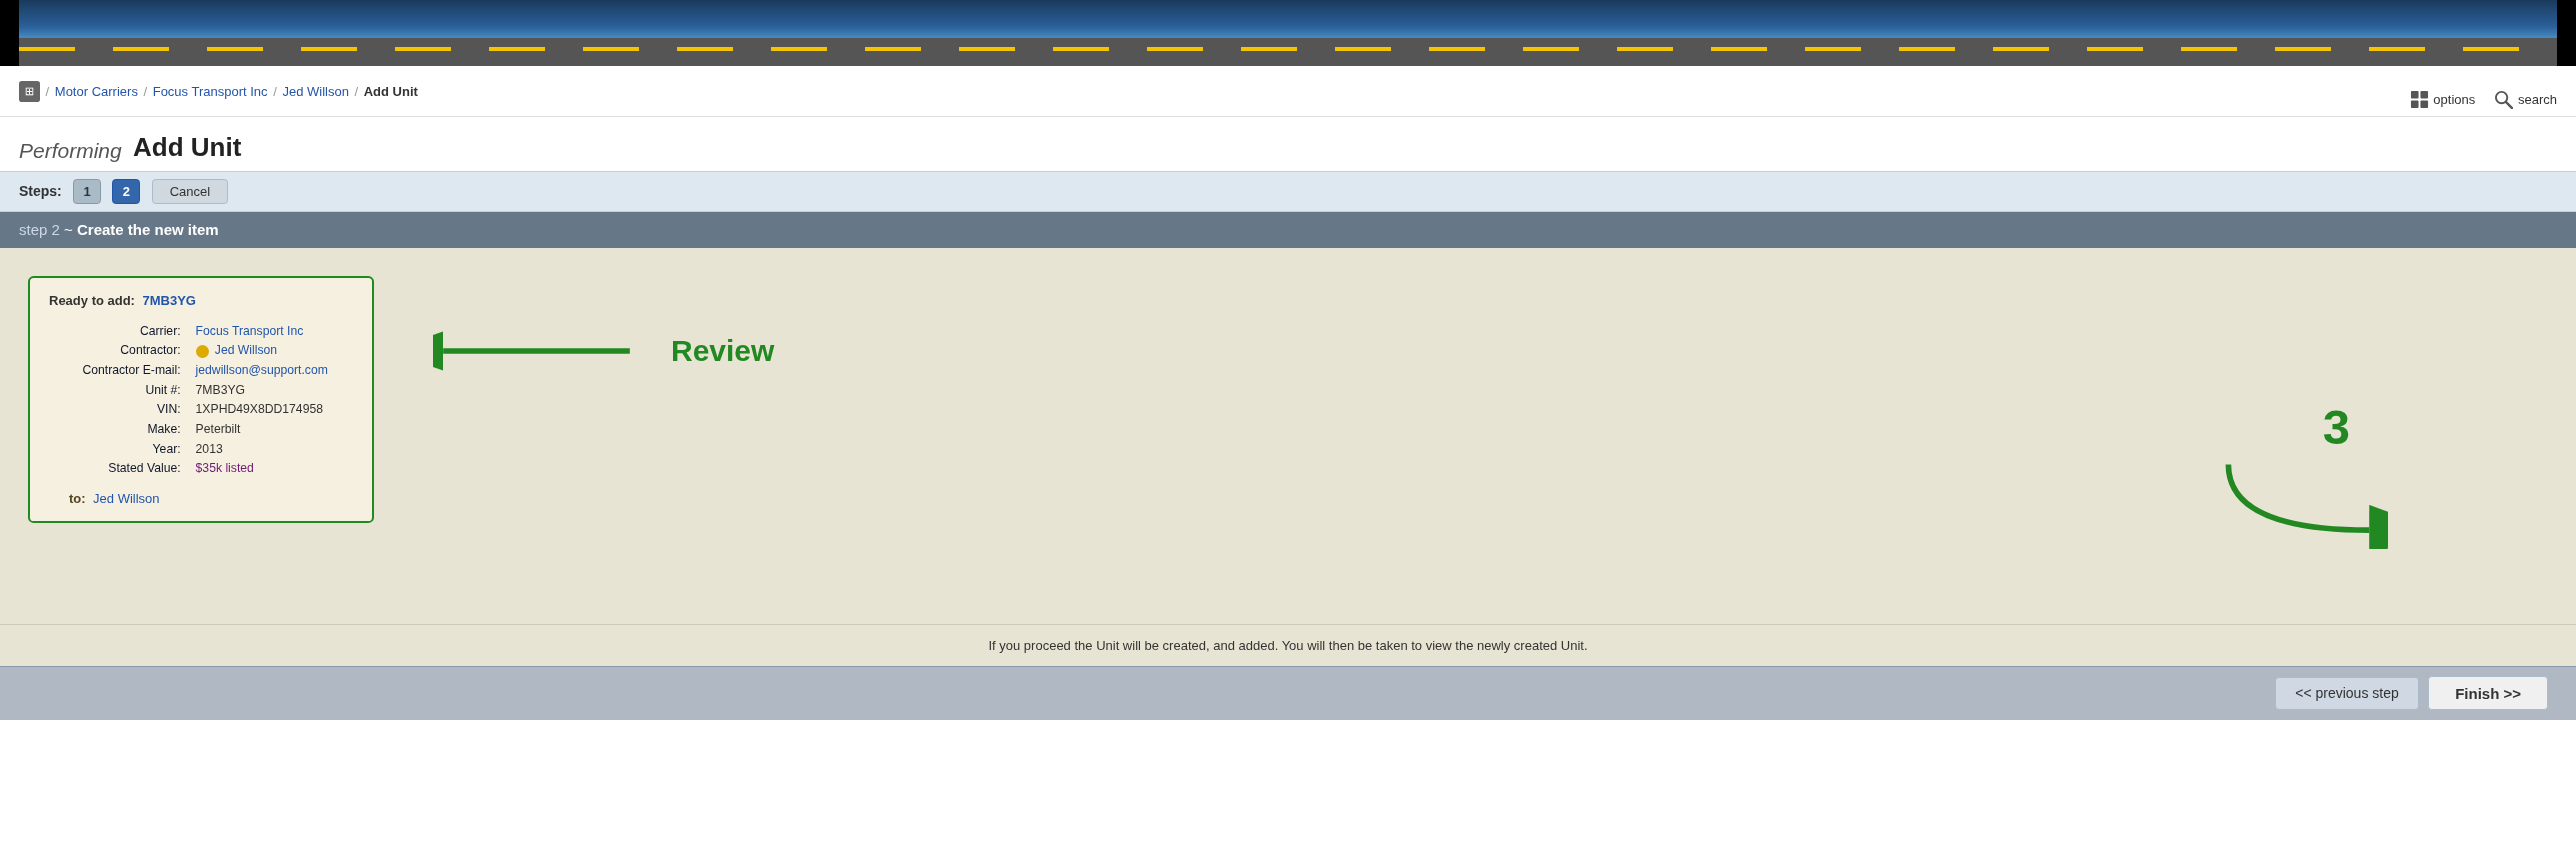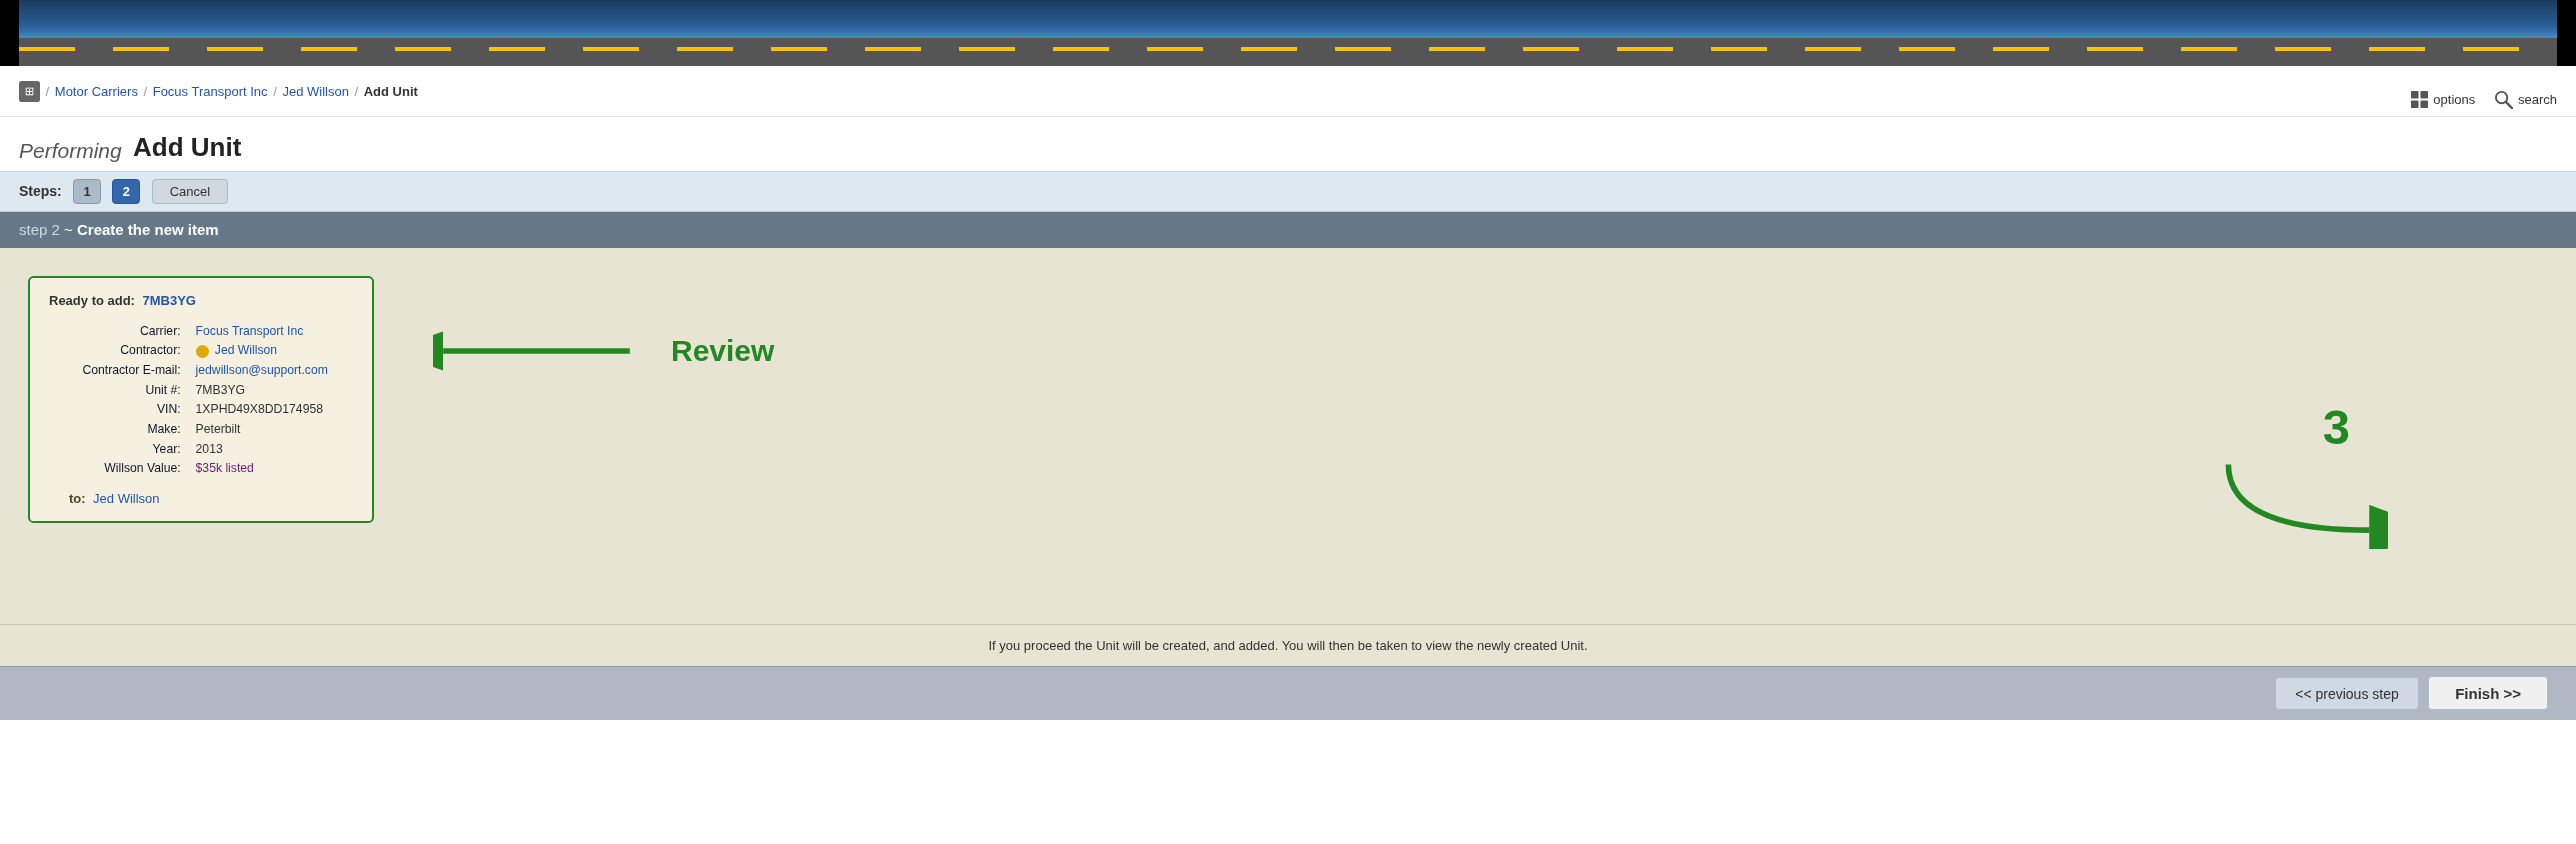--- a/index.html
+++ b/index.html
@@ -323,21 +323,21 @@
       color: #333;
       text-align: center;
       border-top: 0.9px solid #d0cabb;
     }
 
     
     .footer-bar {
       background: #b0b8c4;
       padding: 9.4px 28px;
       display: flex;
-      align-items: flex-end;
+      align-items: center;
       justify-content: flex-end;
       gap: 9.4px;
       border-top: 0.9px solid #8899aa;
     }
     .prev-btn {
       background: #d0d8e4;
       border: 0.9px solid #aabbcc;
       border-radius: 3.8px;
       padding: 7.5px 19px;
       font-size: 14px;
@@ -460,21 +460,21 @@
       </tr>
       <tr>
         <td class="label-col">Make:</td>
         <td class="value-col">Peterbilt</td>
       </tr>
       <tr>
         <td class="label-col">Year:</td>
         <td class="value-col">2013</td>
       </tr>
       <tr>
-        <td class="label-col">Willson Value:</td>
+        <td class="label-col">Stated Value:</td>
         <td class="value-col stated">$35k listed</td>
       </tr>
     </tbody>
       </table>
 
     <div class="to-row">
       <span class="to-label">to:</span>
       <span class="to-value">
         <a href="#">Jed Willson</a>
       </span>

